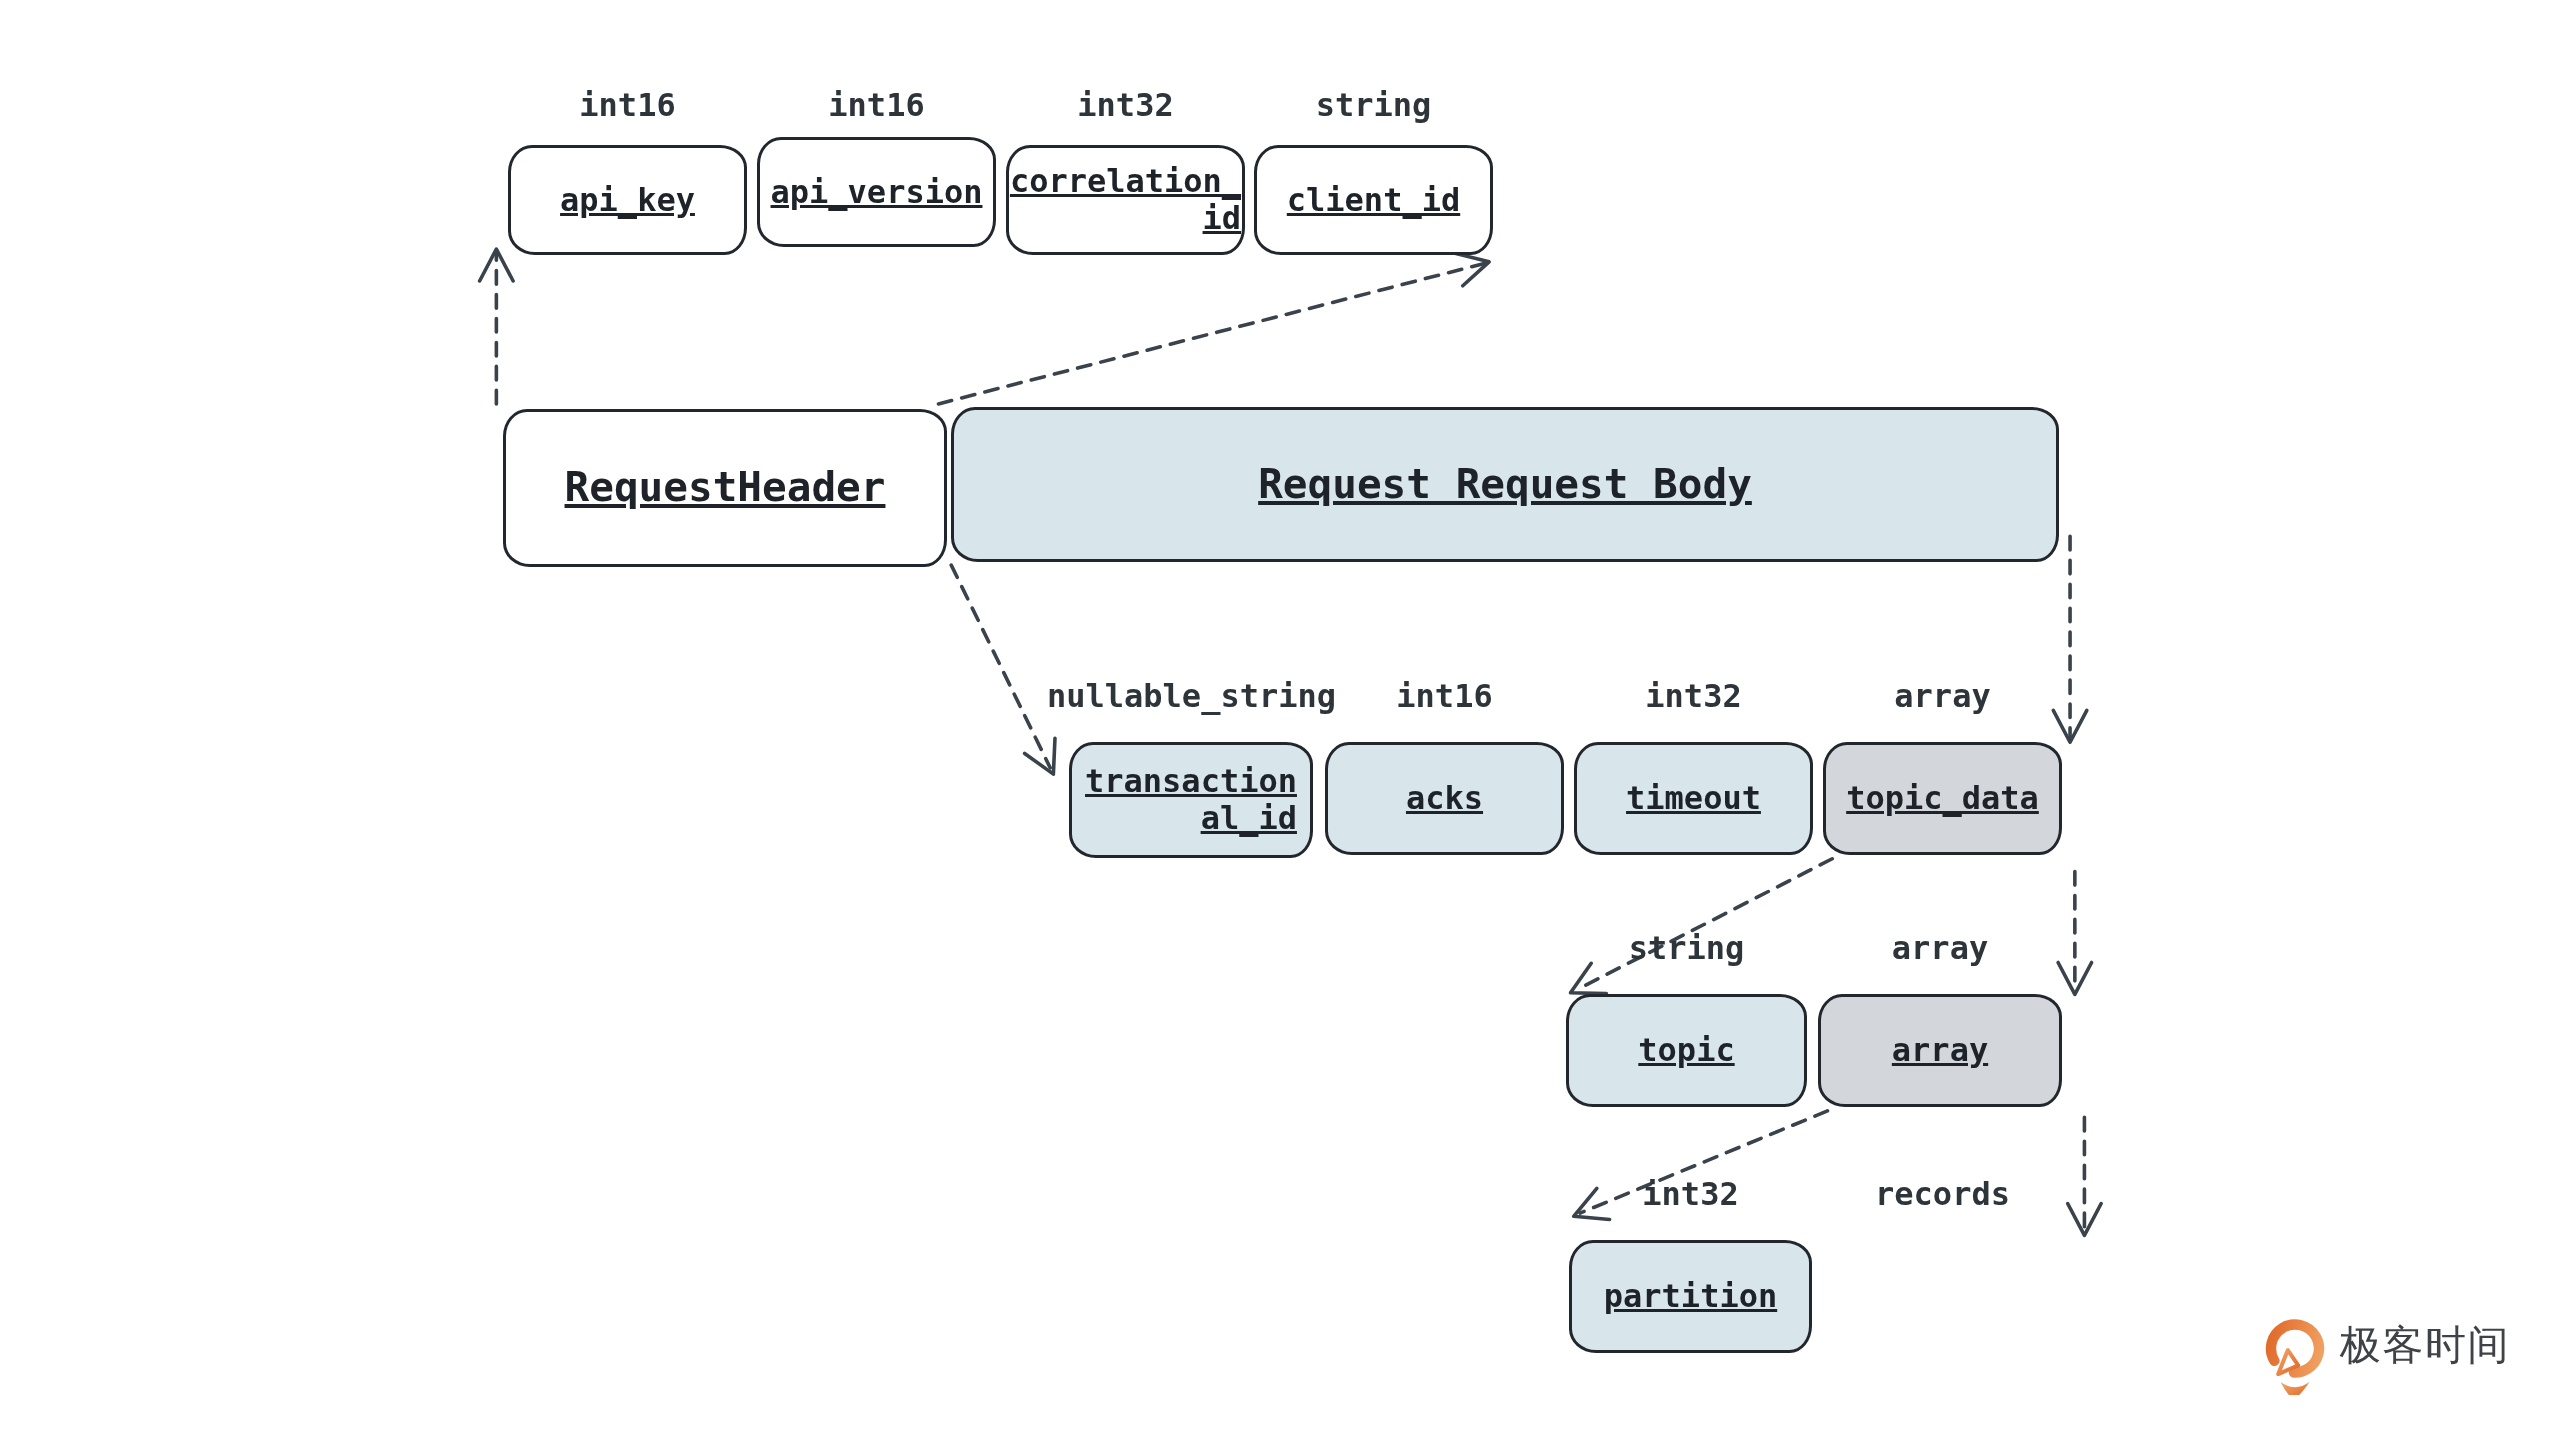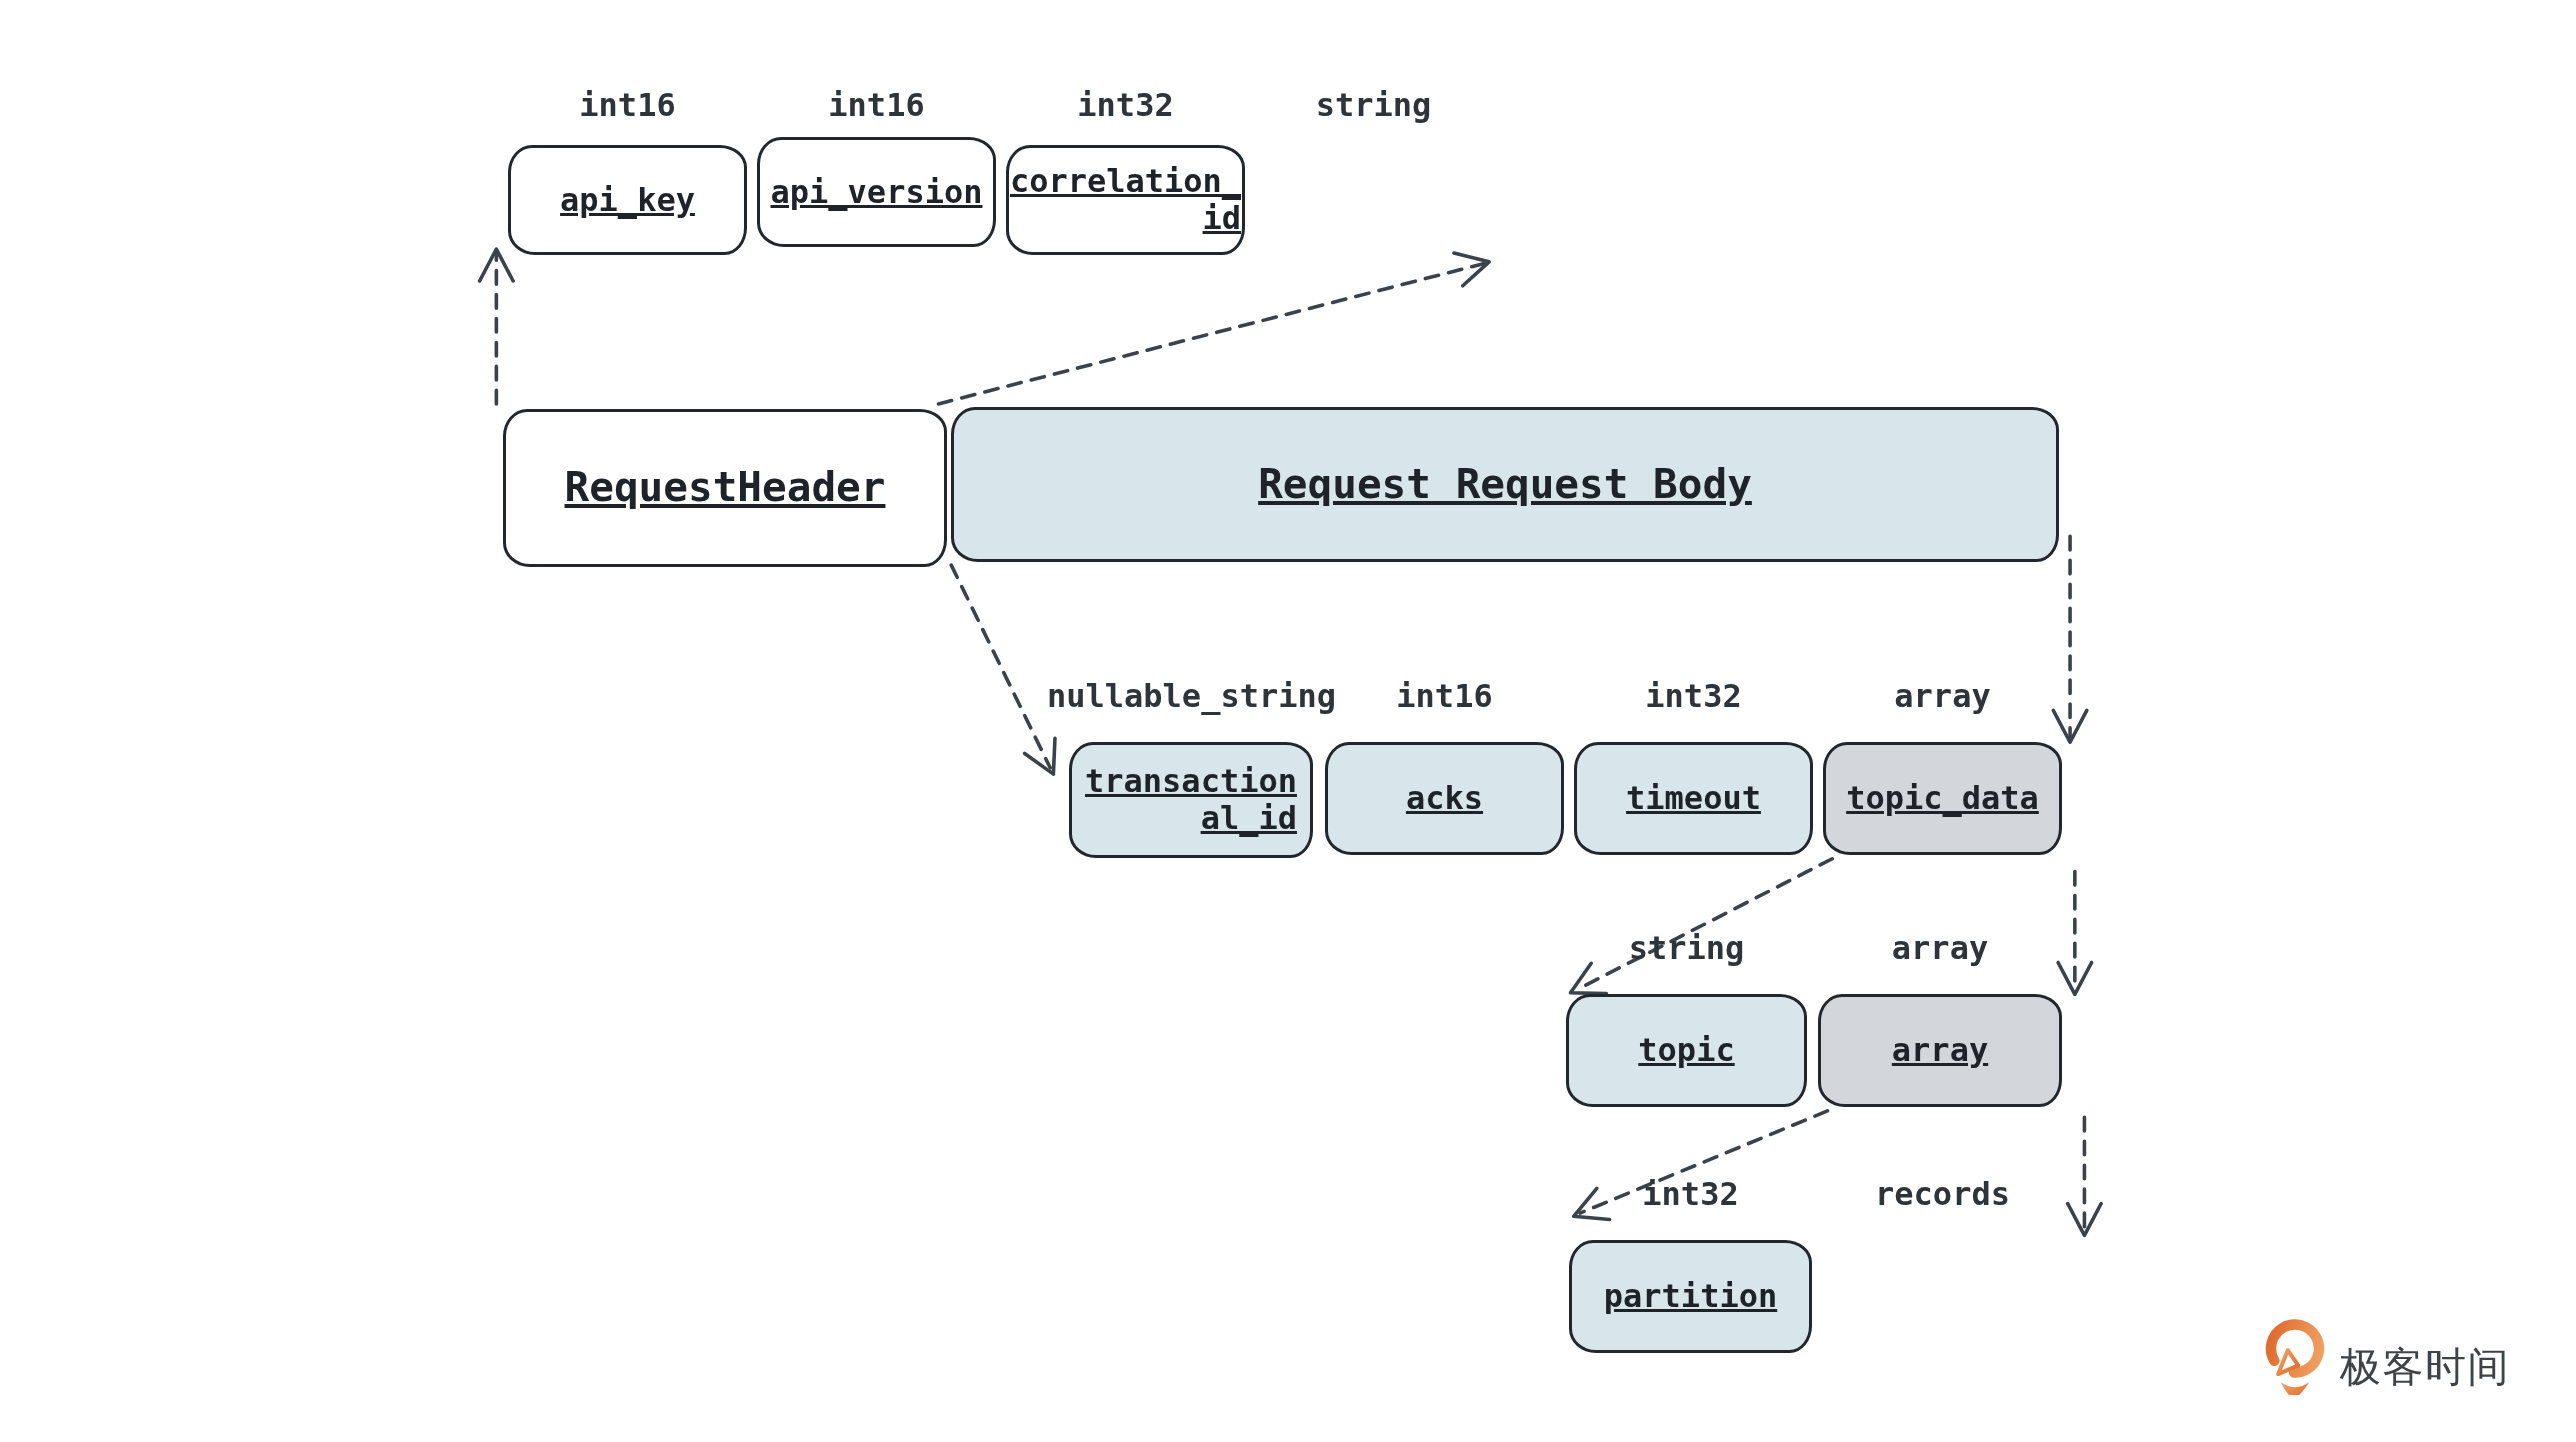--- a/index.html
+++ b/index.html
@@ -68,21 +68,21 @@
     font-size: 32px;
     color: var(--label-text);
     white-space: nowrap;
   }
   .brand {
     position: absolute;
     left: 2263px;
     top: 1318px;
     height: 77px;
     display: flex;
-    align-items: flex-end;
+    align-items: flex-start;
     gap: 12.8px;
   }
   .brand-text {
     font-family: "DejaVu Sans", "Liberation Sans", sans-serif;
     font-size: 41px;
     font-weight: 500;
     color: var(--brand-text);
     letter-spacing: 1.6px;
   }
 </style>
@@ -136,20 +136,21 @@
 
   <div class="typelabel" style="left:508px;top:86px;width:239px">int16</div>
   <div class="typelabel" style="left:757px;top:86px;width:239px">int16</div>
   <div class="typelabel" style="left:1006px;top:86px;width:239px">int32</div>
   <div class="typelabel" style="left:1254px;top:86px;width:239px">string</div>
 
   <div class="box" style="left:508px;top:145px;width:239px;height:110px">api_key</div>
   <div class="box" style="left:757px;top:137px;width:239px;height:110px">api_version</div>
   <div class="box" style="left:1006px;top:145px;width:239px;height:110px">correlation_
 id</div>
+  <div class="box" style="left:1254px;top:145px;width:239px;height:110px">client_id</div>
 
   <div class="box big" style="left:503px;top:409px;width:444px;height:158px">RequestHeader</div>
   <div class="box big blue" style="left:951px;top:407px;width:1108px;height:155px">Request Request Body</div>
 
   <div class="typelabel" style="left:1032px;top:677px;width:319px">nullable_string</div>
   <div class="typelabel" style="left:1325px;top:677px;width:239px">int16</div>
   <div class="typelabel" style="left:1574px;top:677px;width:239px">int32</div>
   <div class="typelabel" style="left:1823px;top:677px;width:239px">array</div>
 
   <div class="box blue" style="left:1069px;top:742px;width:244px;height:116px">transaction

